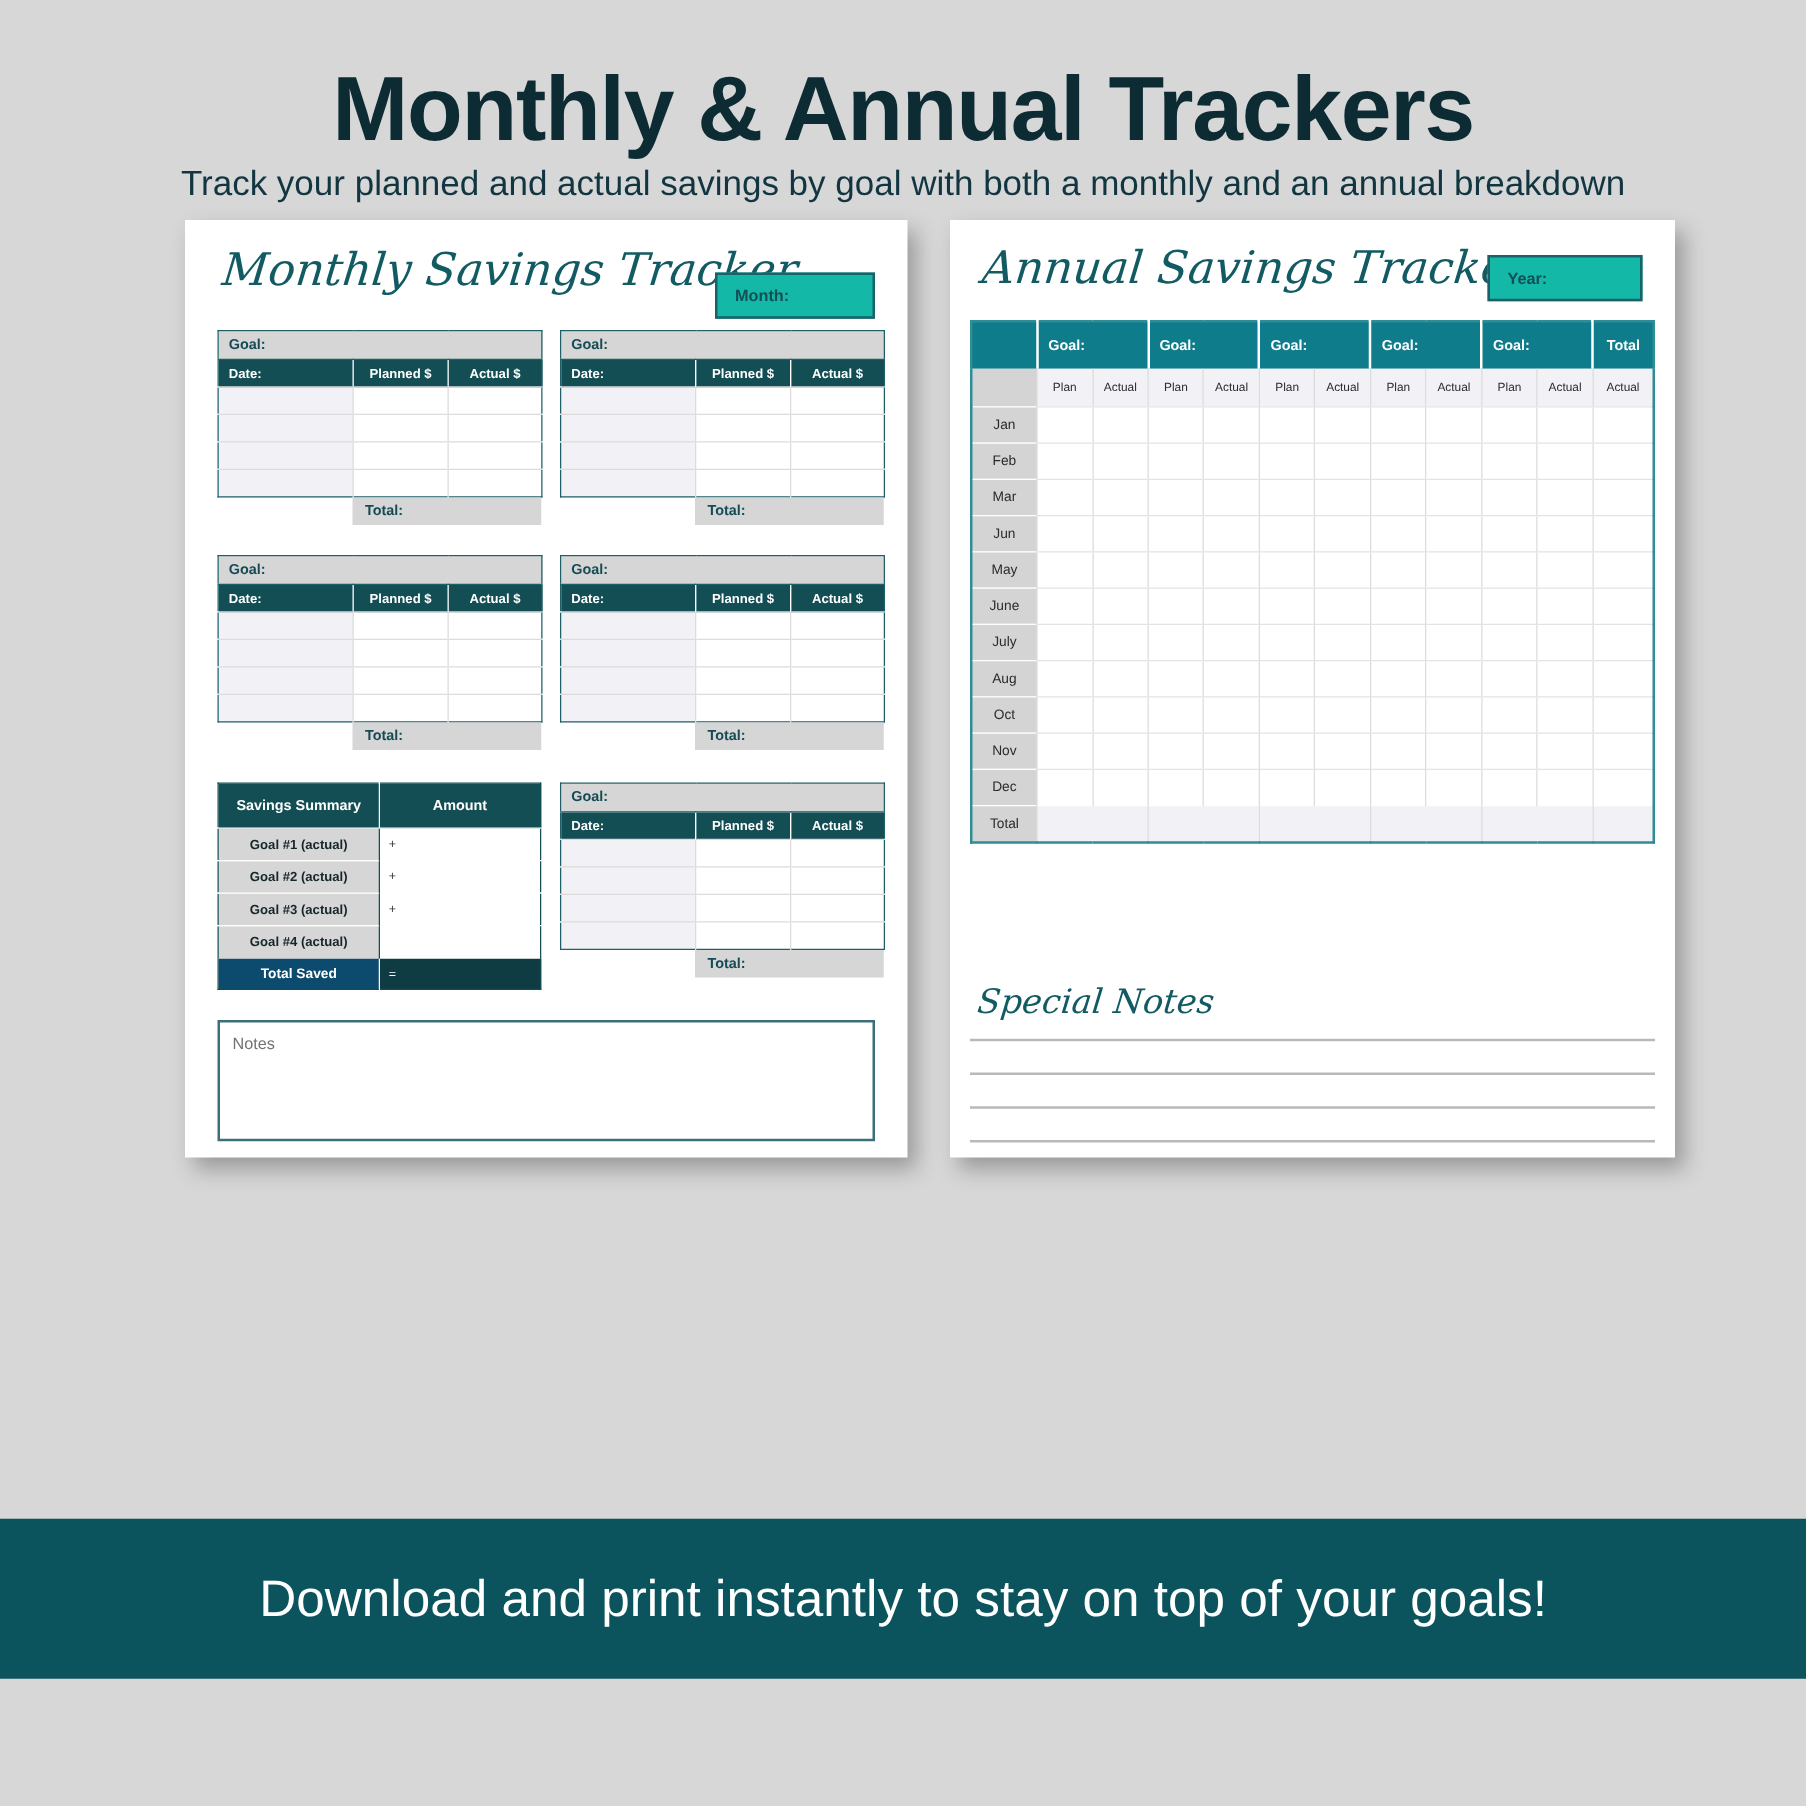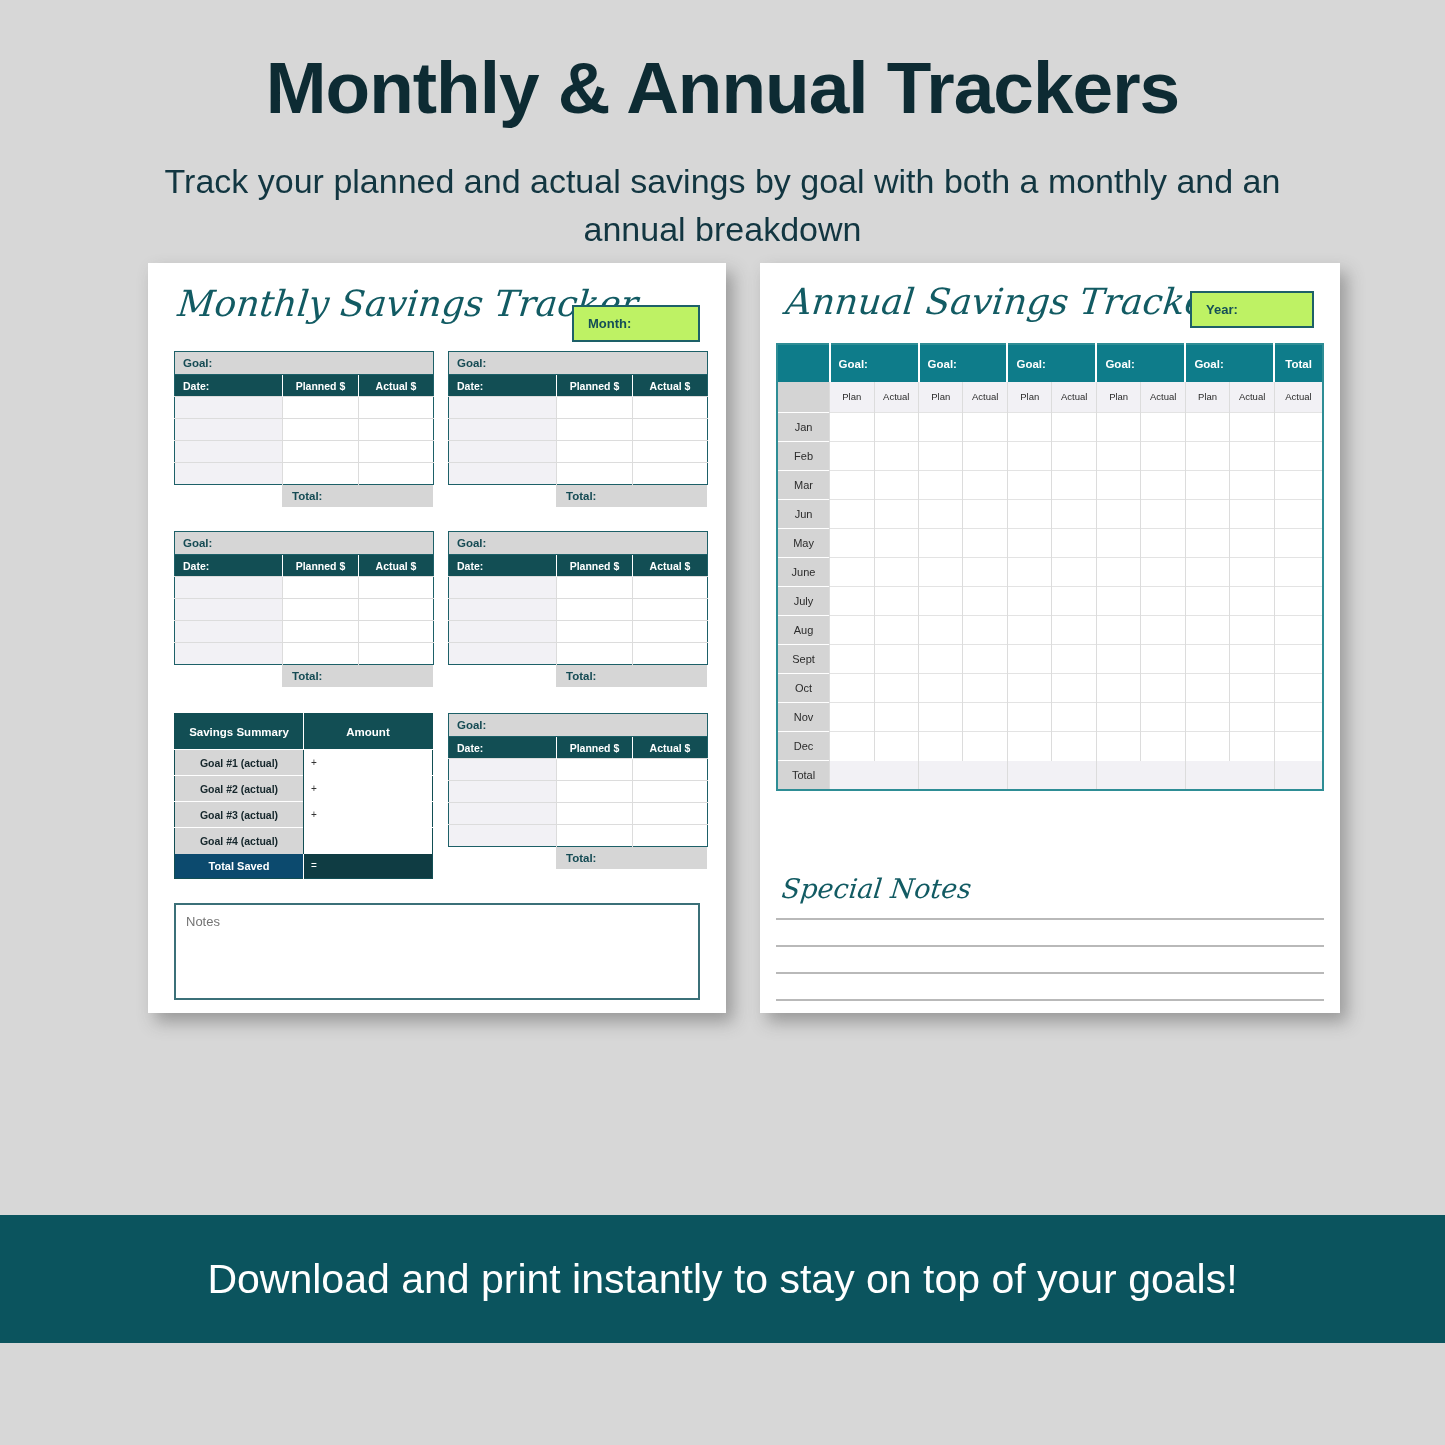--- a/index.html
+++ b/index.html
@@ -18,22 +18,21 @@
     text-align: center;
   }
   .main-title {
     font-size: 73px;
     font-weight: 700;
     color: #0d2b33;
     letter-spacing: -1px;
     line-height: 1.05;
   }
   .subtitle {
-    margin-top: 30px;
-    font-size: 34px;
+    font-size: 28px;
     font-weight: 400;
     color: #123641;
     line-height: 1.42;
     max-width: 1180px;
     margin-left: auto;
     margin-right: auto;
   }
 
   
   .stage {
@@ -62,21 +61,21 @@
 
   
   .ls-head {
     position: absolute;
     left: 26px; top: 14px;
     width: 526px; height: 60px;
   }
   .ls-title { font-size: 36px; position: absolute; left: 4px; top: 6px; }
   .label-box {
     position: absolute;
-    background: #bef264;
+    background: #14b8a6;
     border: 2px solid #1d6068;
     display: flex;
     align-items: center;
   }
   .label-box span {
     font-size: 13px;
     font-weight: 700;
     color: #144e57;
     padding-left: 14px;
   }
@@ -722,34 +721,20 @@
               <td class="an-cell"></td>
               <td class="an-cell"></td>
               <td class="an-cell"></td>
               <td class="an-cell"></td>
               <td class="an-cell"></td>
               <td class="an-cell"></td>
               <td class="an-cell"></td>
               <td class="an-cell"></td>
             </tr>
             <tr>
-              <td class="an-month">Sept</td>
-              <td class="an-cell"></td>
-              <td class="an-cell"></td>
-              <td class="an-cell"></td>
-              <td class="an-cell"></td>
-              <td class="an-cell"></td>
-              <td class="an-cell"></td>
-              <td class="an-cell"></td>
-              <td class="an-cell"></td>
-              <td class="an-cell"></td>
-              <td class="an-cell"></td>
-              <td class="an-cell"></td>
-            </tr>
-            <tr>
               <td class="an-month">Oct</td>
               <td class="an-cell"></td>
               <td class="an-cell"></td>
               <td class="an-cell"></td>
               <td class="an-cell"></td>
               <td class="an-cell"></td>
               <td class="an-cell"></td>
               <td class="an-cell"></td>
               <td class="an-cell"></td>
               <td class="an-cell"></td>

